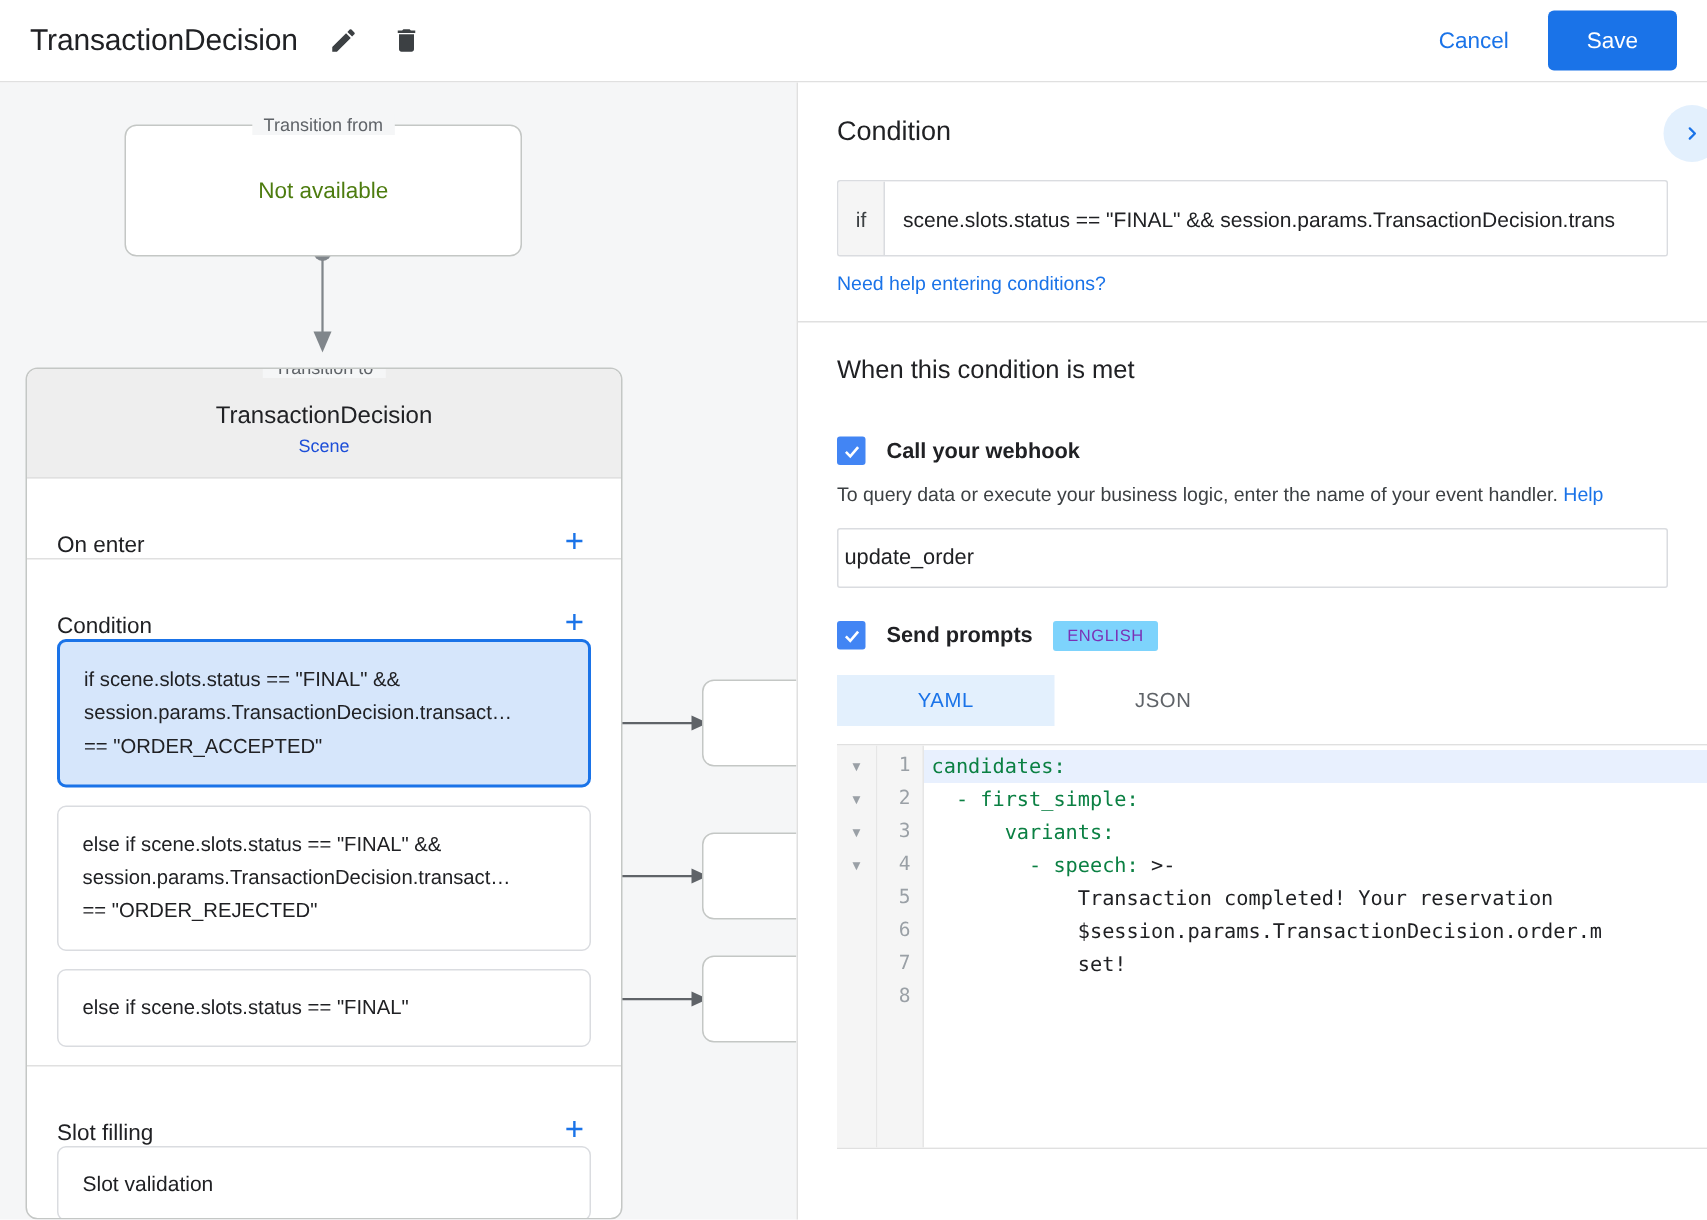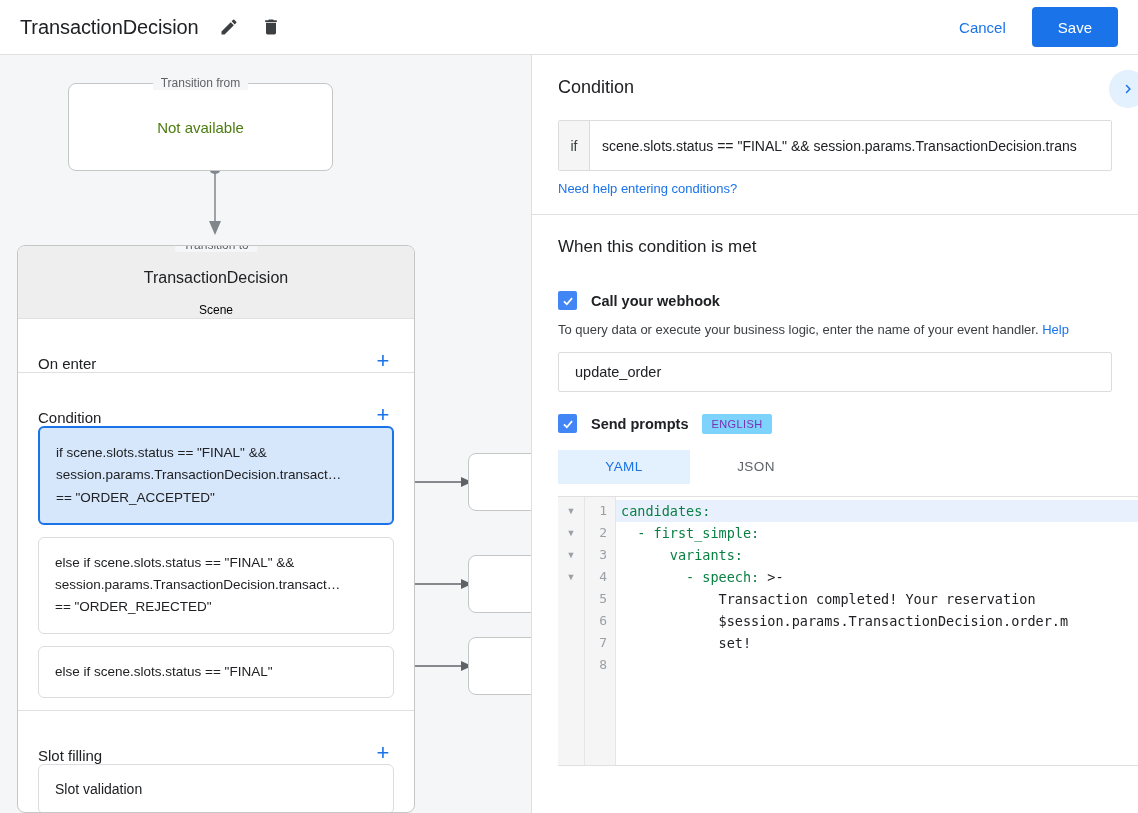--- a/index.html
+++ b/index.html
@@ -46,36 +46,36 @@
   .fieldset {
     position: absolute;
     border: 1px solid #c4c7c5; border-radius: 8px; background: #fff;
   }
   .fieldset .legend {
     position: absolute; top: -8px; left: 50%; transform: translateX(-50%);
     background: #f5f6f7; padding: 0 8px; font-size: 12px; color: #5f6368;
     white-space: nowrap;
   }
   .from-box {
-    left: 68px; top: 28px; width: 265px; height: 88px;
+    left: 83px; top: 28px; width: 265px; height: 88px;
     display: flex; align-items: center; justify-content: center;
   }
   .from-box .txt { font-size: 15px; color: #4d7c0f; }
 
   .to-box {
     left: 17px; top: 190px; width: 398px; height: 568px;
     background: #fff; overflow: hidden;
   }
   .to-head {
     background: #eeeeee; height: 73px; padding-top: 23px;
     display: flex; flex-direction: column; align-items: center;
     border-bottom: 1px solid #e0e0e0;
   }
   .to-head .name { font-size: 16px; color: #202124; }
-  .to-head .sub { font-size: 12px; color: #000000; margin-top: 16px; }
+  .to-head .sub { font-size: 12px; color: #1d4ed8; margin-top: 3px; }
 
   .section-row {
     display: flex; align-items: flex-end; justify-content: space-between;
     padding: 0 20px; height: 53px;
   }
   .section-row .lbl { font-size: 15px; color: #202124; }
   .plus {
     color: #1a73e8; font-size: 22px; line-height: 1; cursor: pointer;
     font-weight: 300; width: 22px; text-align: center;
   }
@@ -145,27 +145,27 @@
   .chk-lbl { font-size: 14.5px; font-weight: bold; color: #202124; margin-left: 14px; }
   .badge {
     margin-left: 14px; background: #7dd3fc; color: #7b30b5;
     font-size: 11px; letter-spacing: 0.4px; padding: 4px 9px; border-radius: 2px;
   }
   .desc { font-size: 13px; color: #3c4043; margin-top: 10px; line-height: 1.5; }
   .desc a { color: #1a73e8; }
 
   .text-input {
     margin-top: 12px; width: 100%; height: 40px; border: 1px solid #dadce0;
-    border-radius: 2px; padding: 0 16px; font-size: 14.5px; color: #202124;
+    border-radius: 2px; padding: 0 4px; font-size: 14.5px; color: #202124;
     outline: none; font-family: inherit;
   }
 
   .tabs { display: flex; margin-top: 16px; }
   .tab {
-    width: 132px; height: 34px; display: flex; align-items: center;
+    width: 145px; height: 34px; display: flex; align-items: center;
     justify-content: center; font-size: 13.5px; color: #5f6368;
     letter-spacing: 0.4px; cursor: pointer;
   }
   .tab.active { background: #e3f0fd; color: #1a73e8; }
 
   .editor {
     margin-top: 12px; display: flex; border: 1px solid #e0e0e0;
     border-left: none; border-right: none;
     height: 270px; overflow: hidden;
   }

